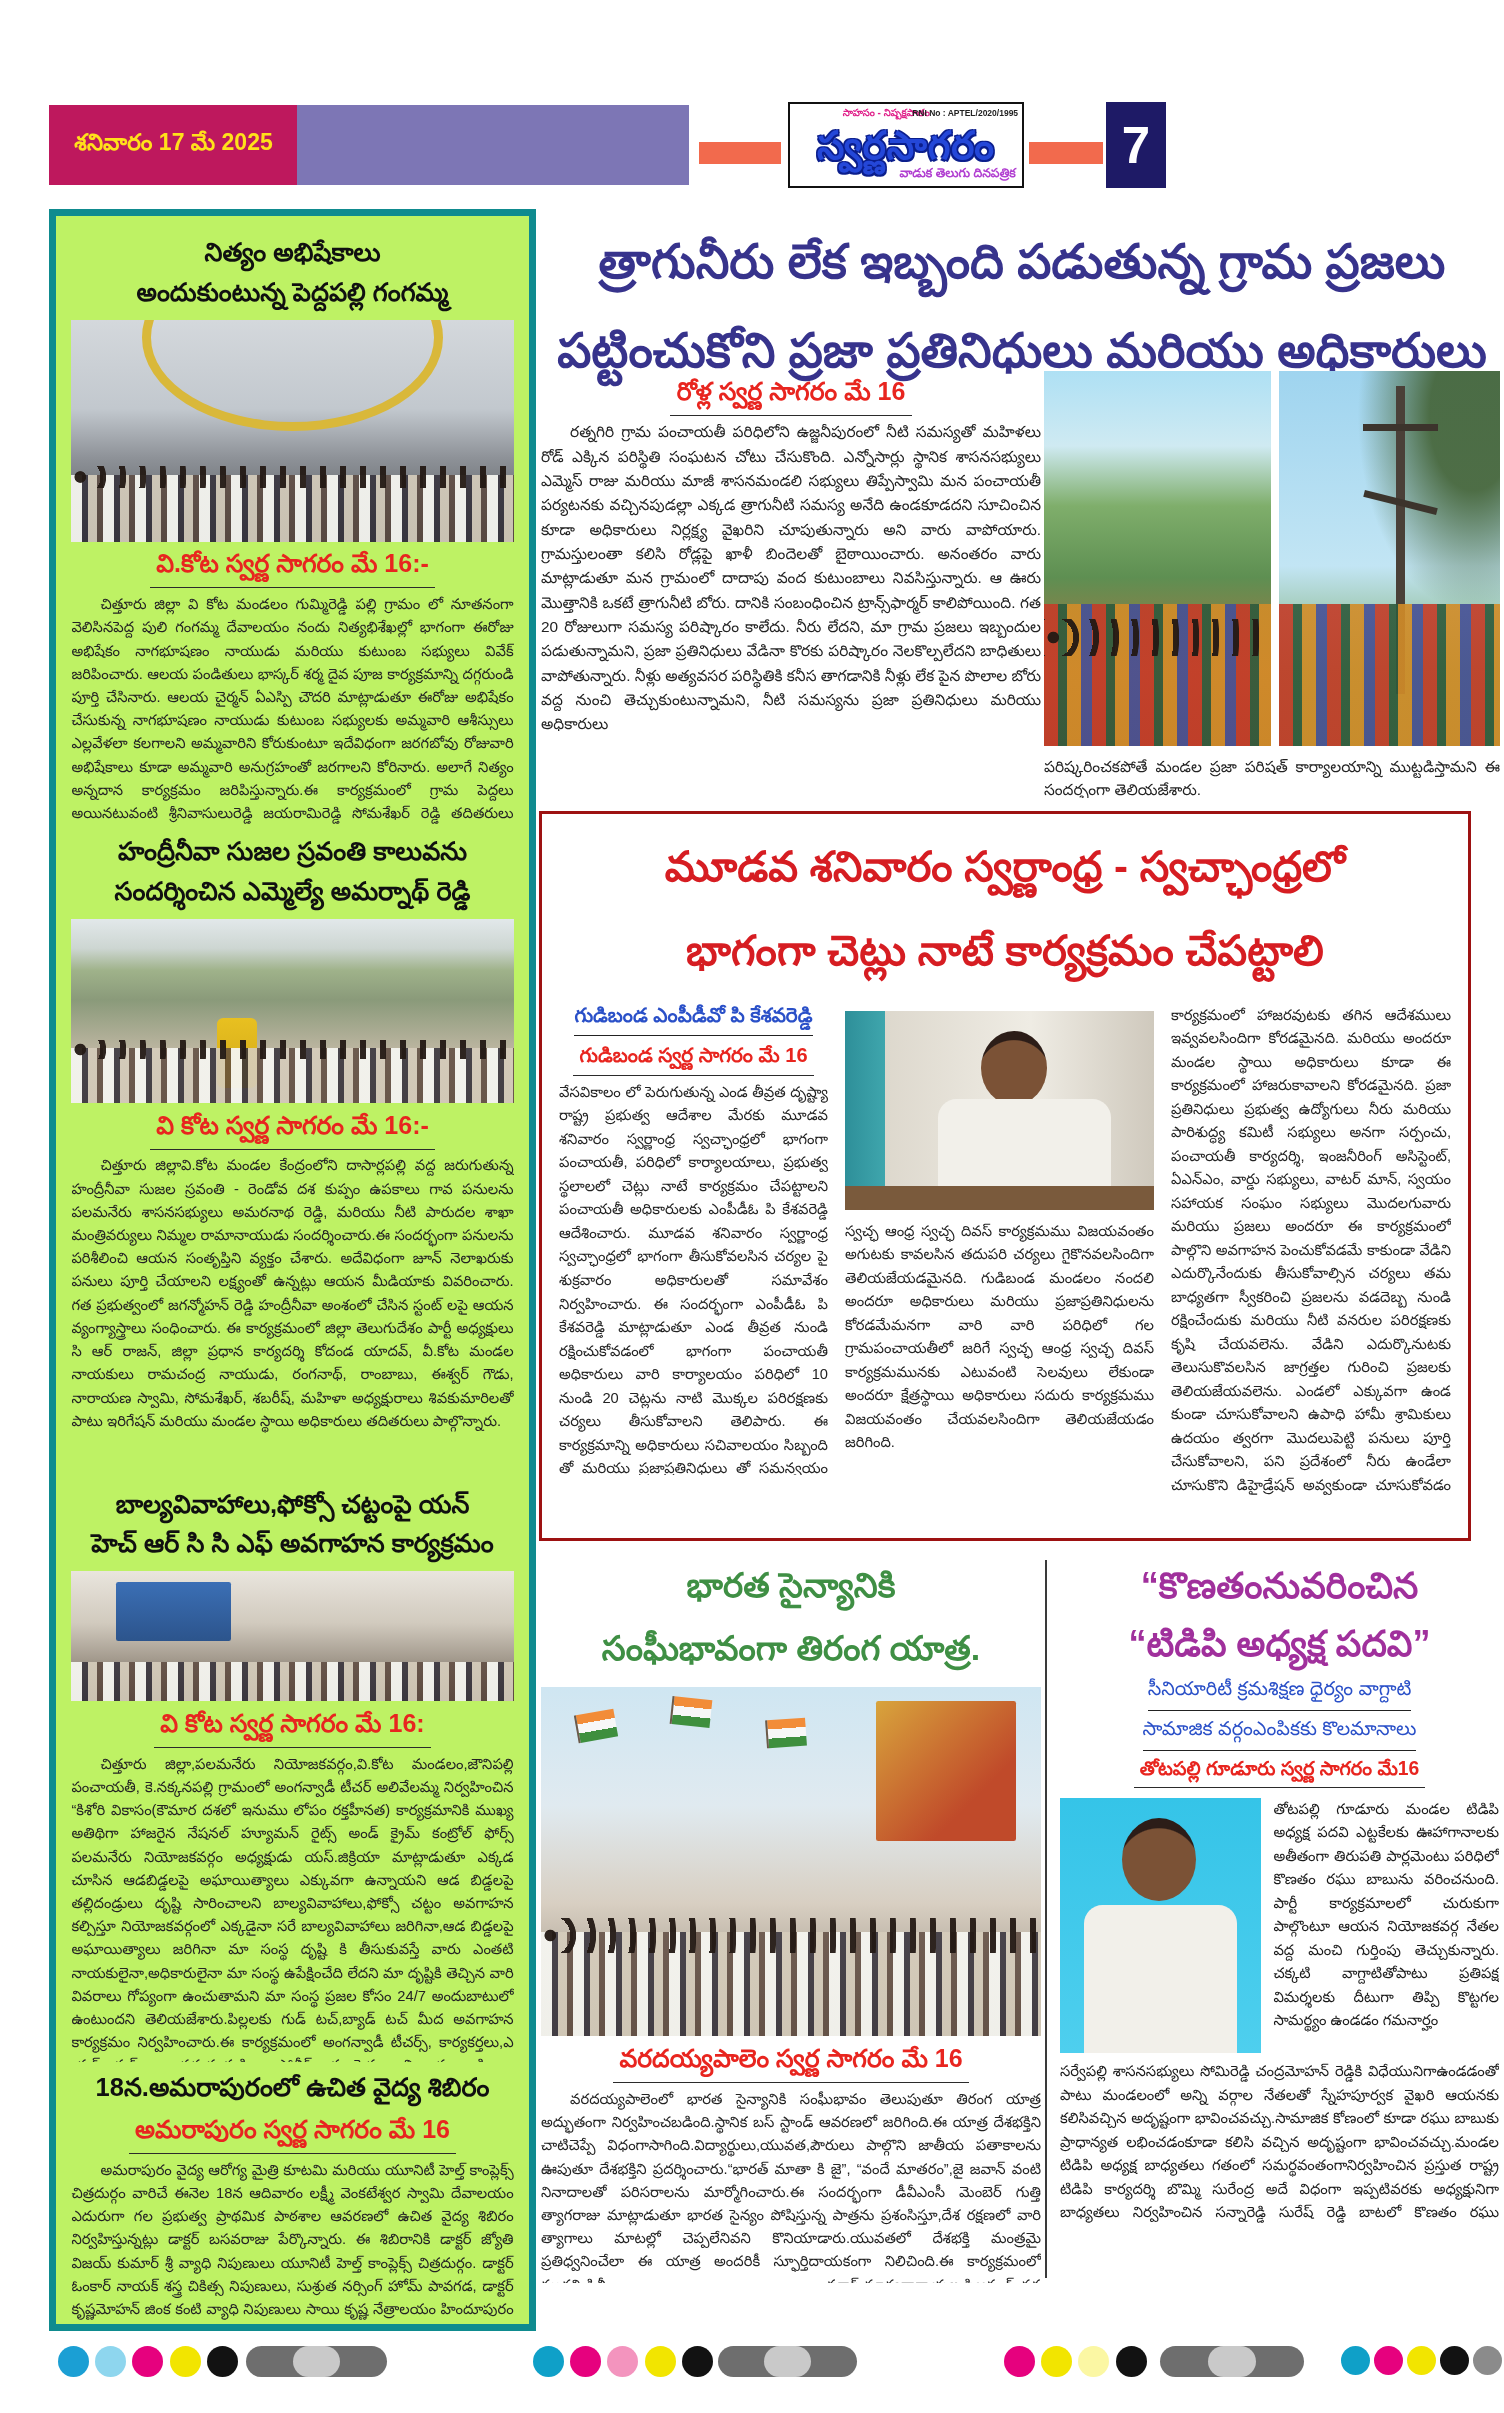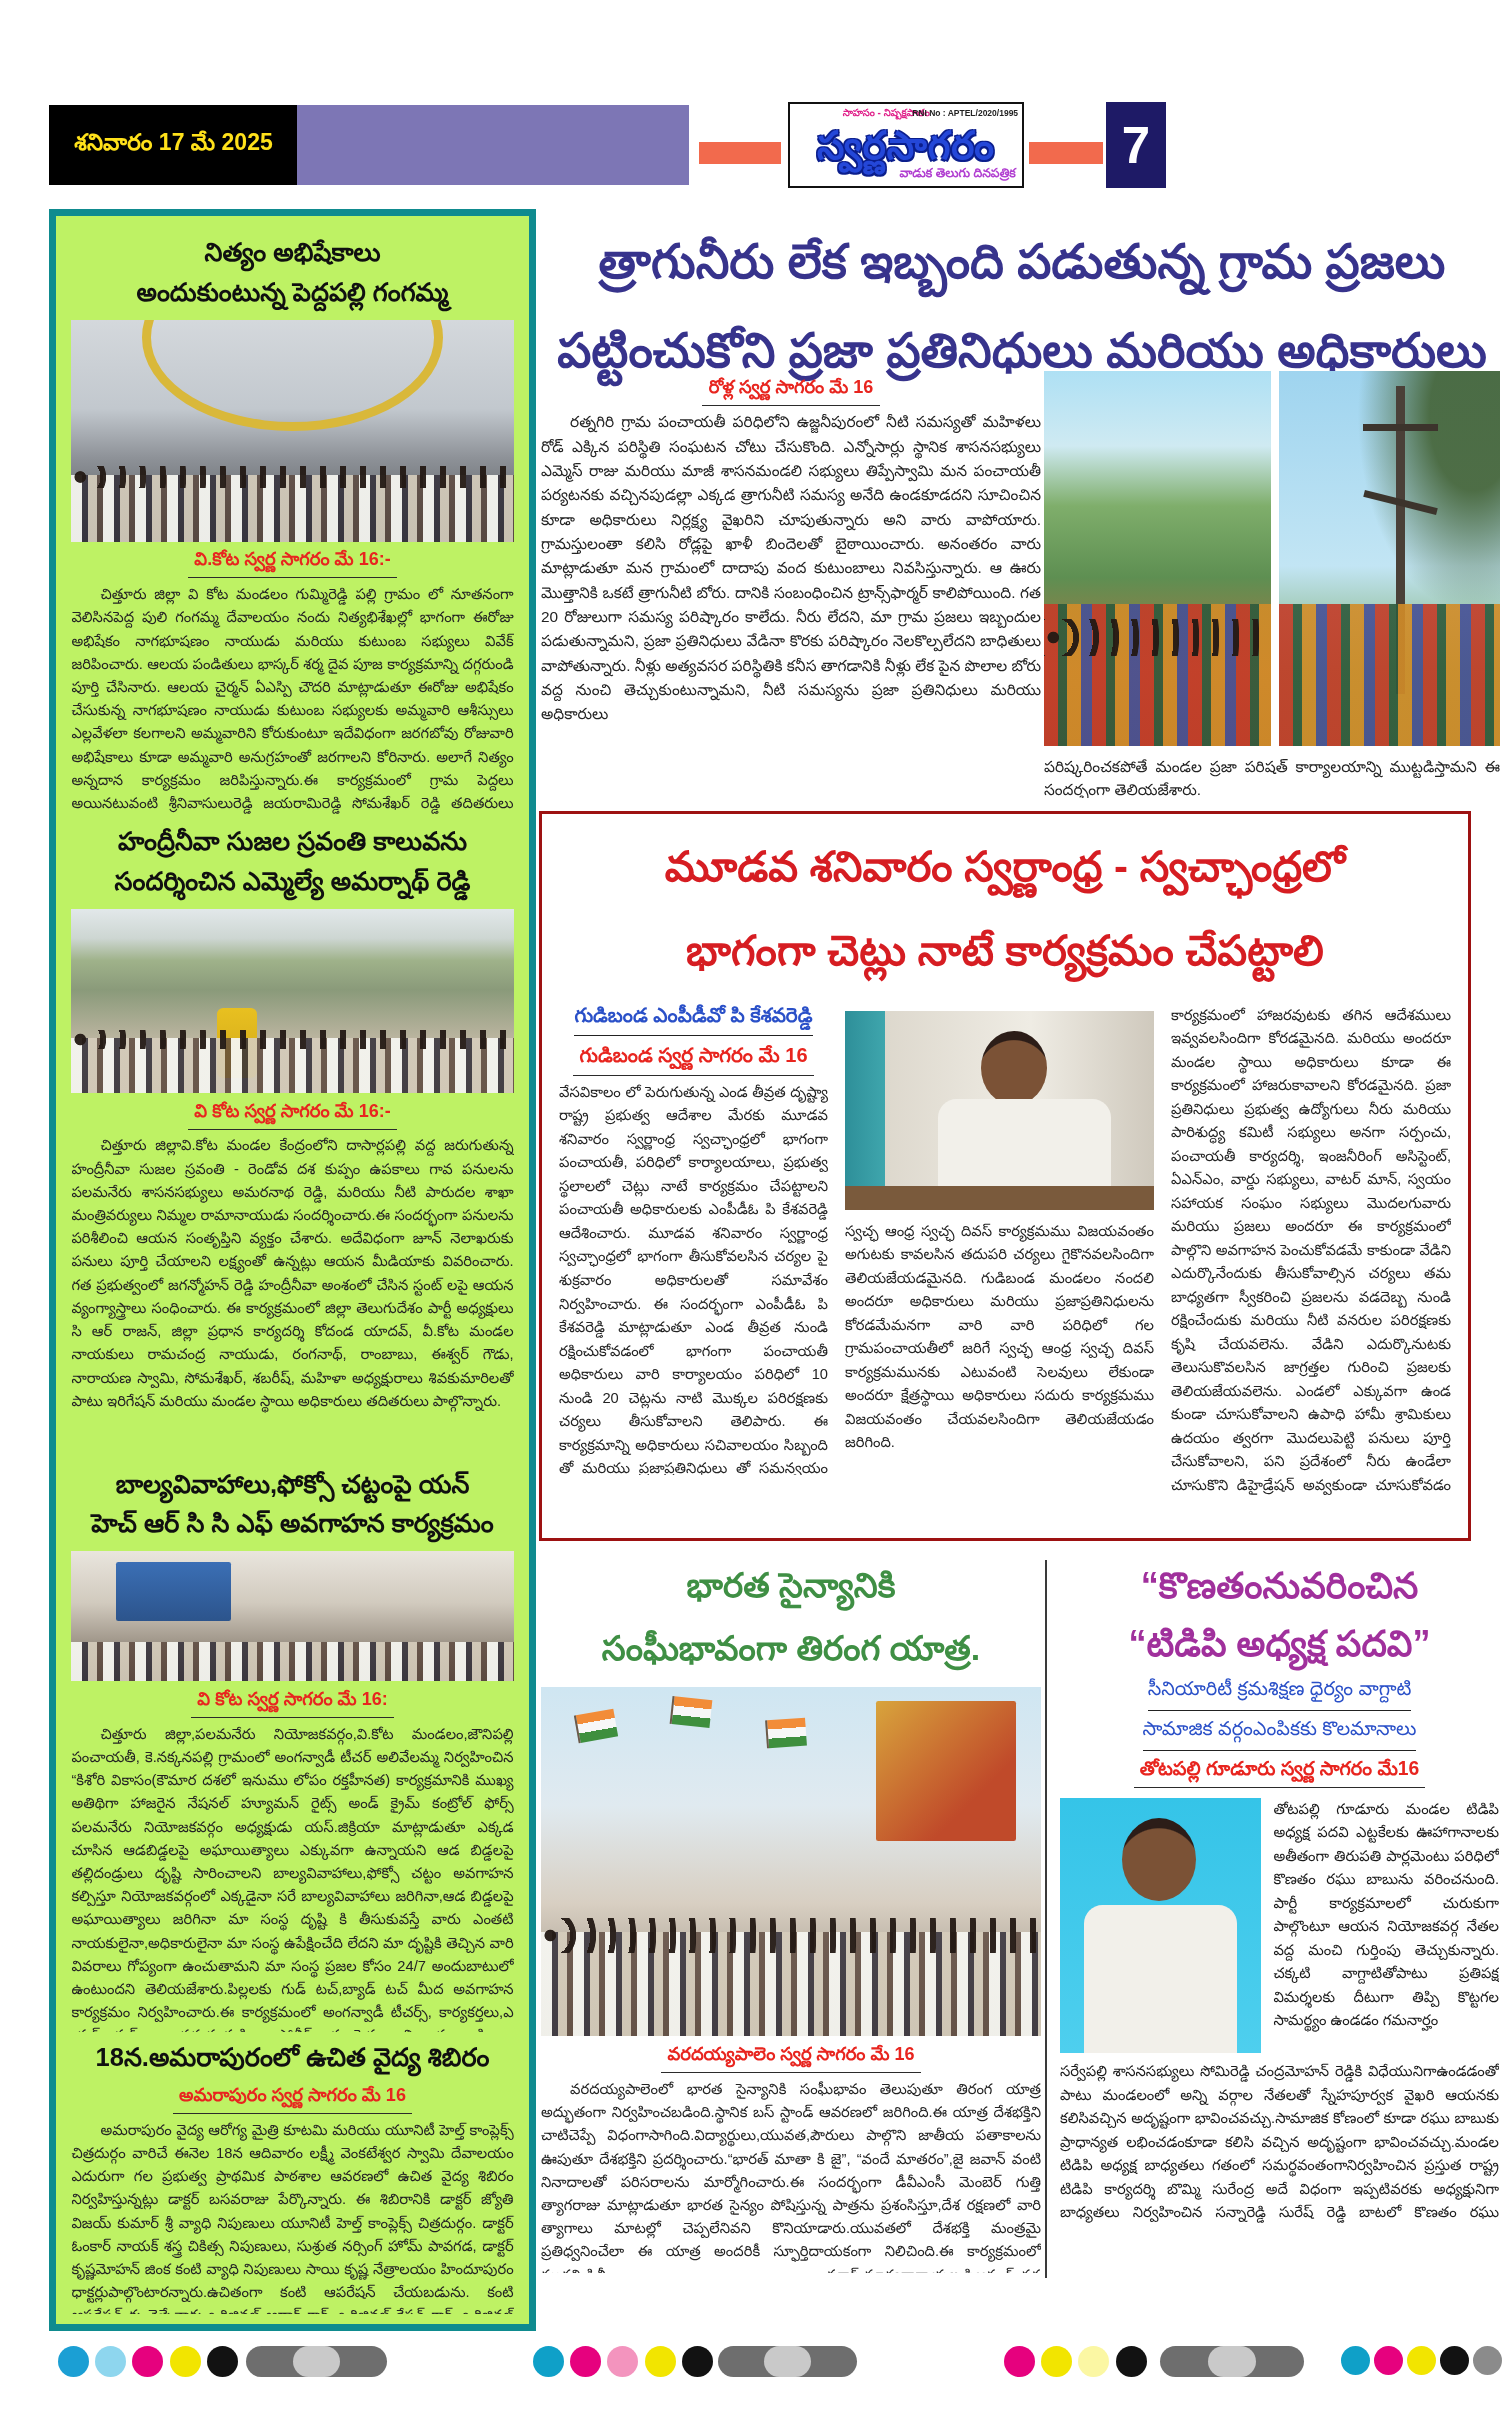--- a/index.html
+++ b/index.html
@@ -2,36 +2,36 @@
 <html style="font-size:12.4px"><head>
 <meta charset="utf-8">
 <style>
   * { box-sizing: border-box; margin: 0; padding: 0; }
   html,body { background:#e9e9e9; }
   .page {
     position: relative; width: 1504px; height: 2413px; background: #ffffff;
     font-family: "Liberation Sans", sans-serif; color: #1a1a1a; overflow: hidden; margin: 0 auto;
   }
   
-  .hdr-date { position:absolute; left:49px; top:105px; width:249px; height:80px; background:#000000;
+  .hdr-date { position:absolute; left:49px; top:105px; width:249px; height:80px; background:#be185d;
     color:#ffe11a; display:flex; align-items:center; justify-content:center; font-weight:bold; font-size:23px; }
   .hdr-purple { position:absolute; left:297px; top:105px; width:392px; height:80px; background:#7d76b5; }
   .hdr-dash { position:absolute; top:142px; height:21.6px; background:#f26a4d; }
   .dash1 { left:699px; width:82px; }
   .dash2 { left:1029px; width:74px; }
   .logo-box { position:absolute; left:788px; top:102px; width:236px; height:86px; background:#fff; border:2.3px solid #111; }
   .logo-tag-top { position:absolute; left:34%; top:3.1px; transform:translateX(-30%); color:#e0218a; font-size:10px; font-weight:bold; white-space:nowrap; }
   .logo-rni { position:absolute; right:3.9px; top:3.9px; color:#222; font-size:8.5px; font-weight:bold;text-align:right; }
   .logo-title { position:absolute; left:0; right:0; top:20px; text-align:center; font-size:39px; font-weight:bold; color:#2447d8;
     text-shadow:-1.5px -1.5px 0 #0b1e8c, 1.5px -1.5px 0 #0b1e8c, -1.5px 1.5px 0 #0b1e8c, 1.5px 1.5px 0 #0b1e8c; letter-spacing:0.8px; }
   .logo-tag-bottom { position:absolute; right:6.2px; bottom:3.1px; color:#b13fd1; font-size:12.4px; font-weight:bold; }
   .hdr-page { position:absolute; left:1106px; top:102px; width:60px; height:86px; background:#1e1a66; color:#fff;
     font-size:51px; font-weight:bold; display:flex; align-items:center; justify-content:center; }
   
-  .dateline { color:#e8251f; font-weight:bold; text-align:center; font-size:18px; margin:7.7px auto 4.6px;
+  .dateline { color:#e8251f; font-weight:bold; text-align:center; font-size:25px; margin:7.7px auto 4.6px;
     display:block; width:fit-content; border-bottom:1.5px solid #2b2b2b; padding:0 6.2px 3.1px; }
   .body-text { font-size:14.7px; line-height:1.58; text-align:justify; color:#232323; text-indent:29px; overflow:hidden; }
   
   .left-col { position:absolute; left:49px; top:209px; width:487px; height:2122px; border:7px solid #0f8b8f;
     background:#bef264; padding:10.8px 15.4px; display:flex; flex-direction:column; overflow:hidden; }
   .l-headline { font-weight:bold; color:#101010; text-align:center; font-size:25.5px; line-height:1.55; margin-top:6.2px; }
   .photo { position:relative; overflow:hidden; flex-shrink:0; width:100%; margin-top:7.7px; }
   .crowd::after { content:""; position:absolute; left:0; right:0; bottom:0; height:30%;
     background:repeating-linear-gradient(90deg, rgba(245,245,240,.95) 0 10.8px, rgba(52,48,58,.85) 10.8px 17px, rgba(214,205,188,.9) 17px 26px, rgba(90,70,60,.8) 26px 32px); }
   .heads::before { content:""; position:absolute; left:0; right:0; bottom:24%; height:10%;

